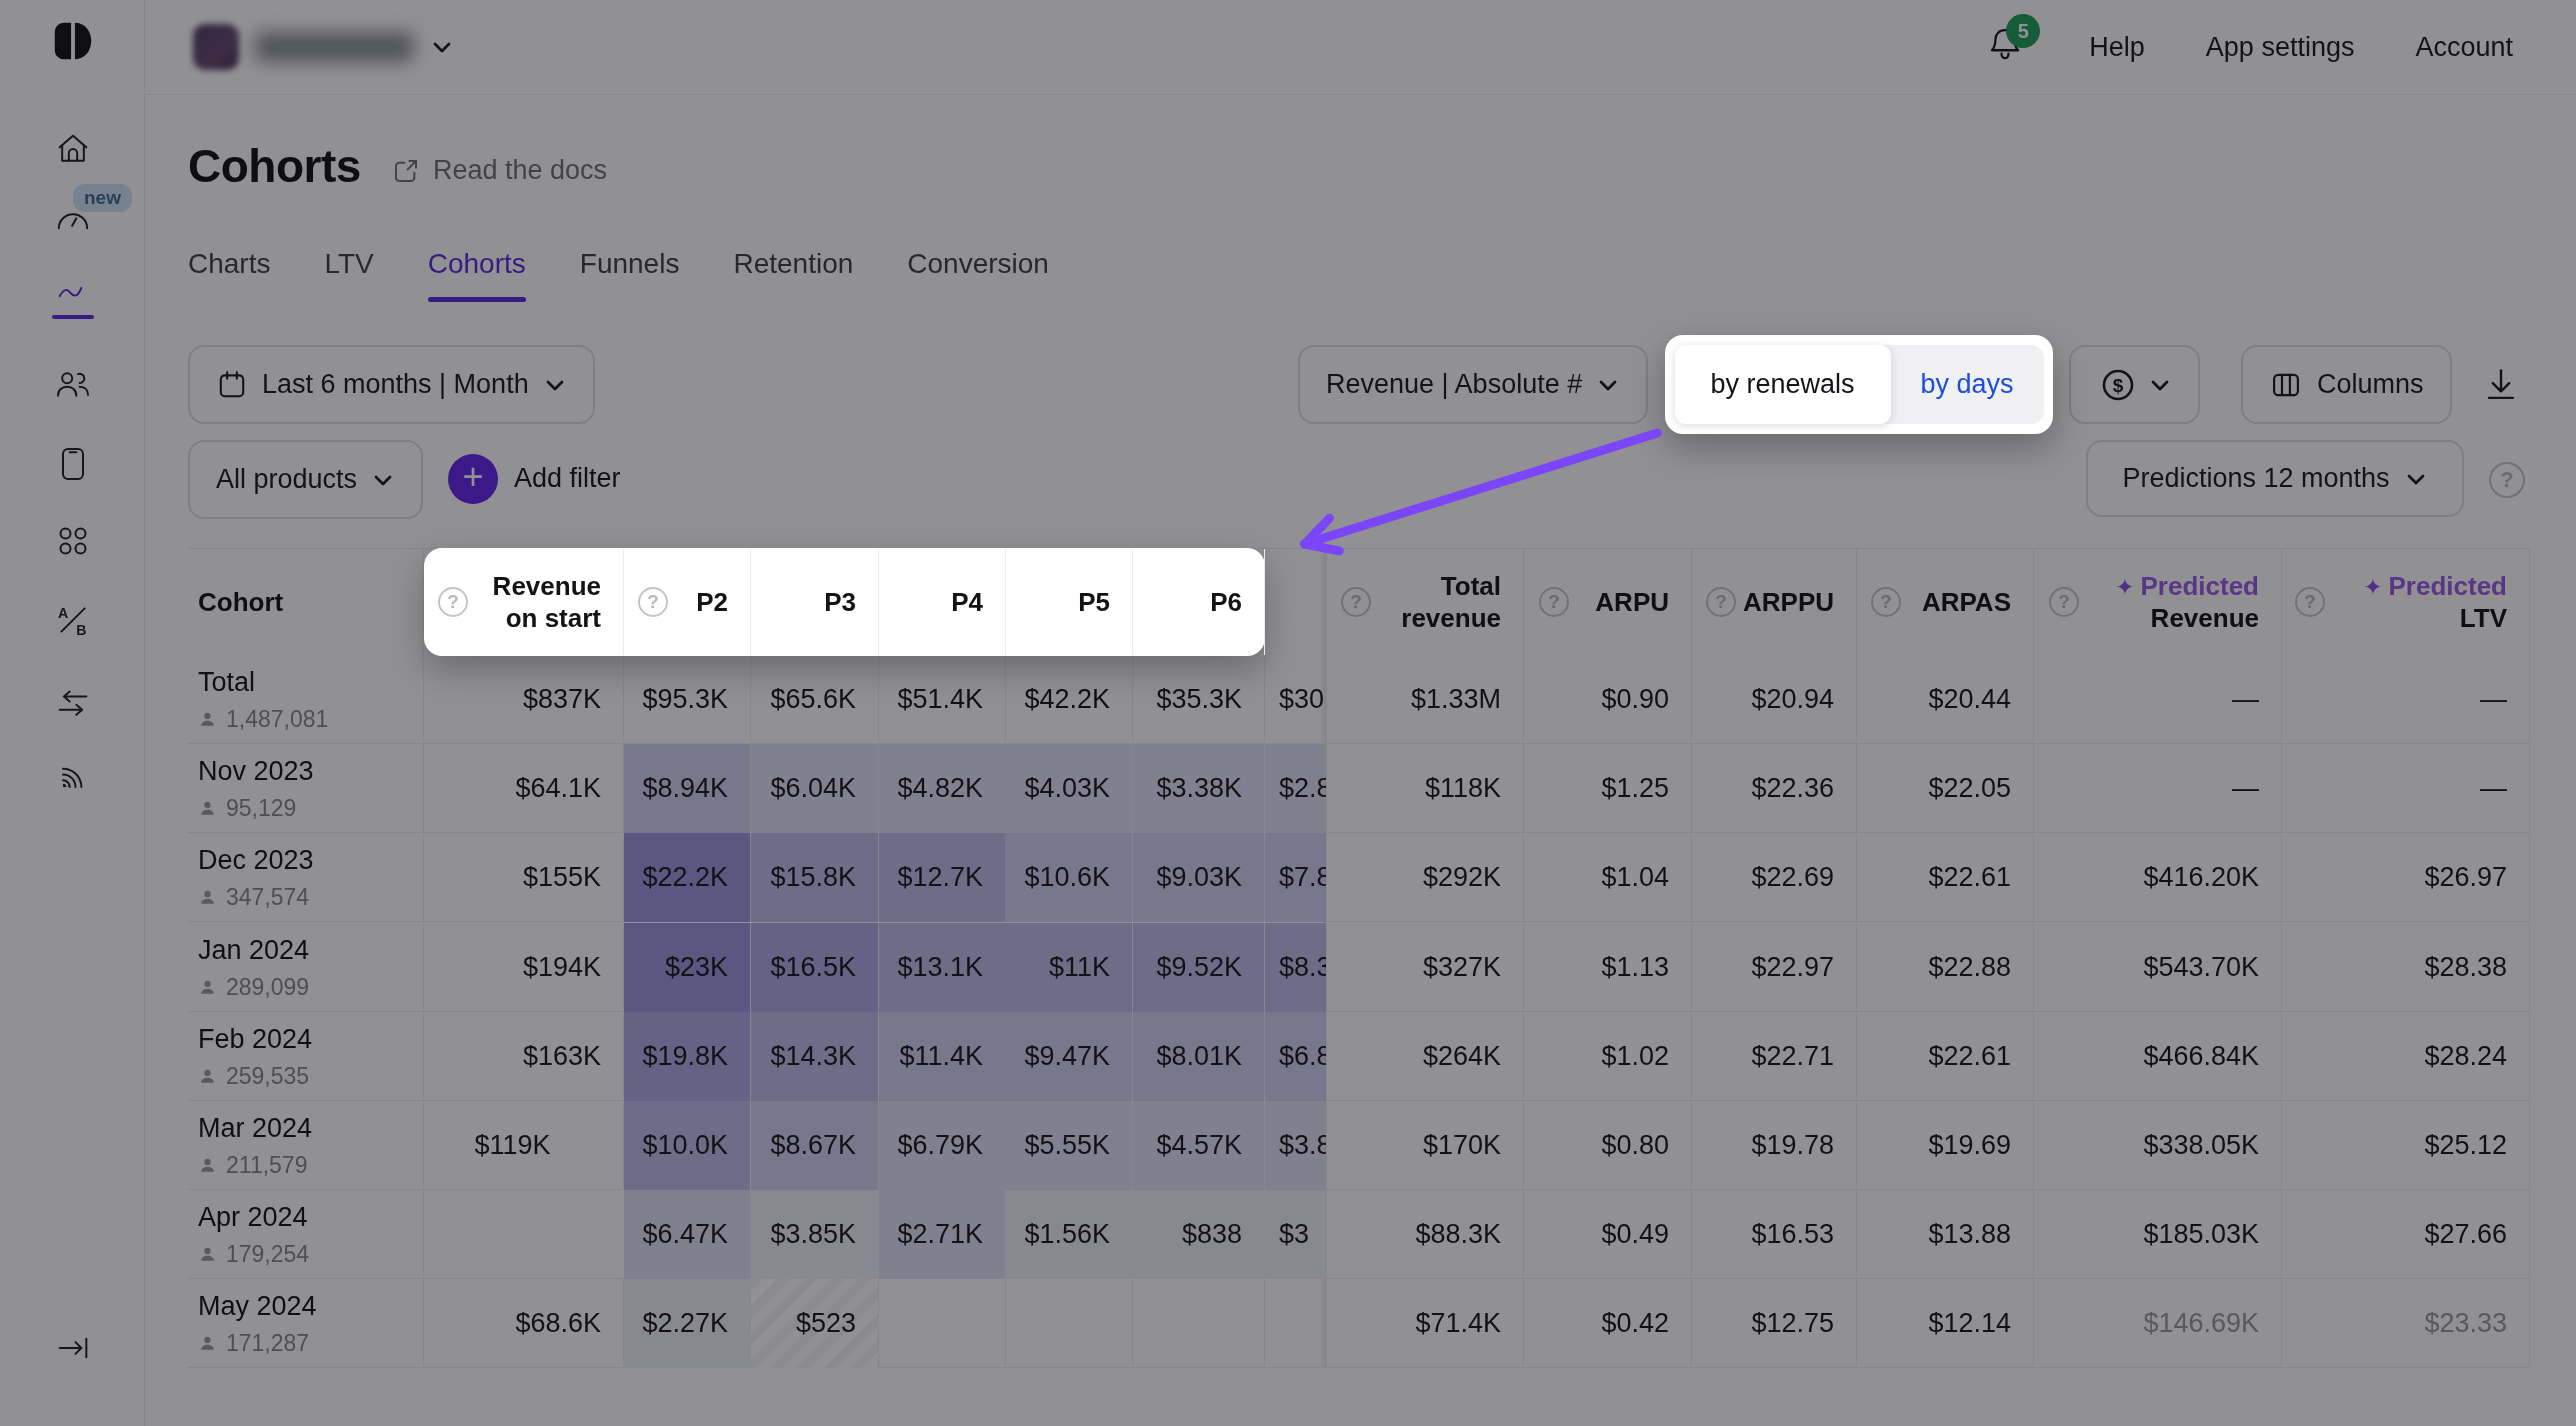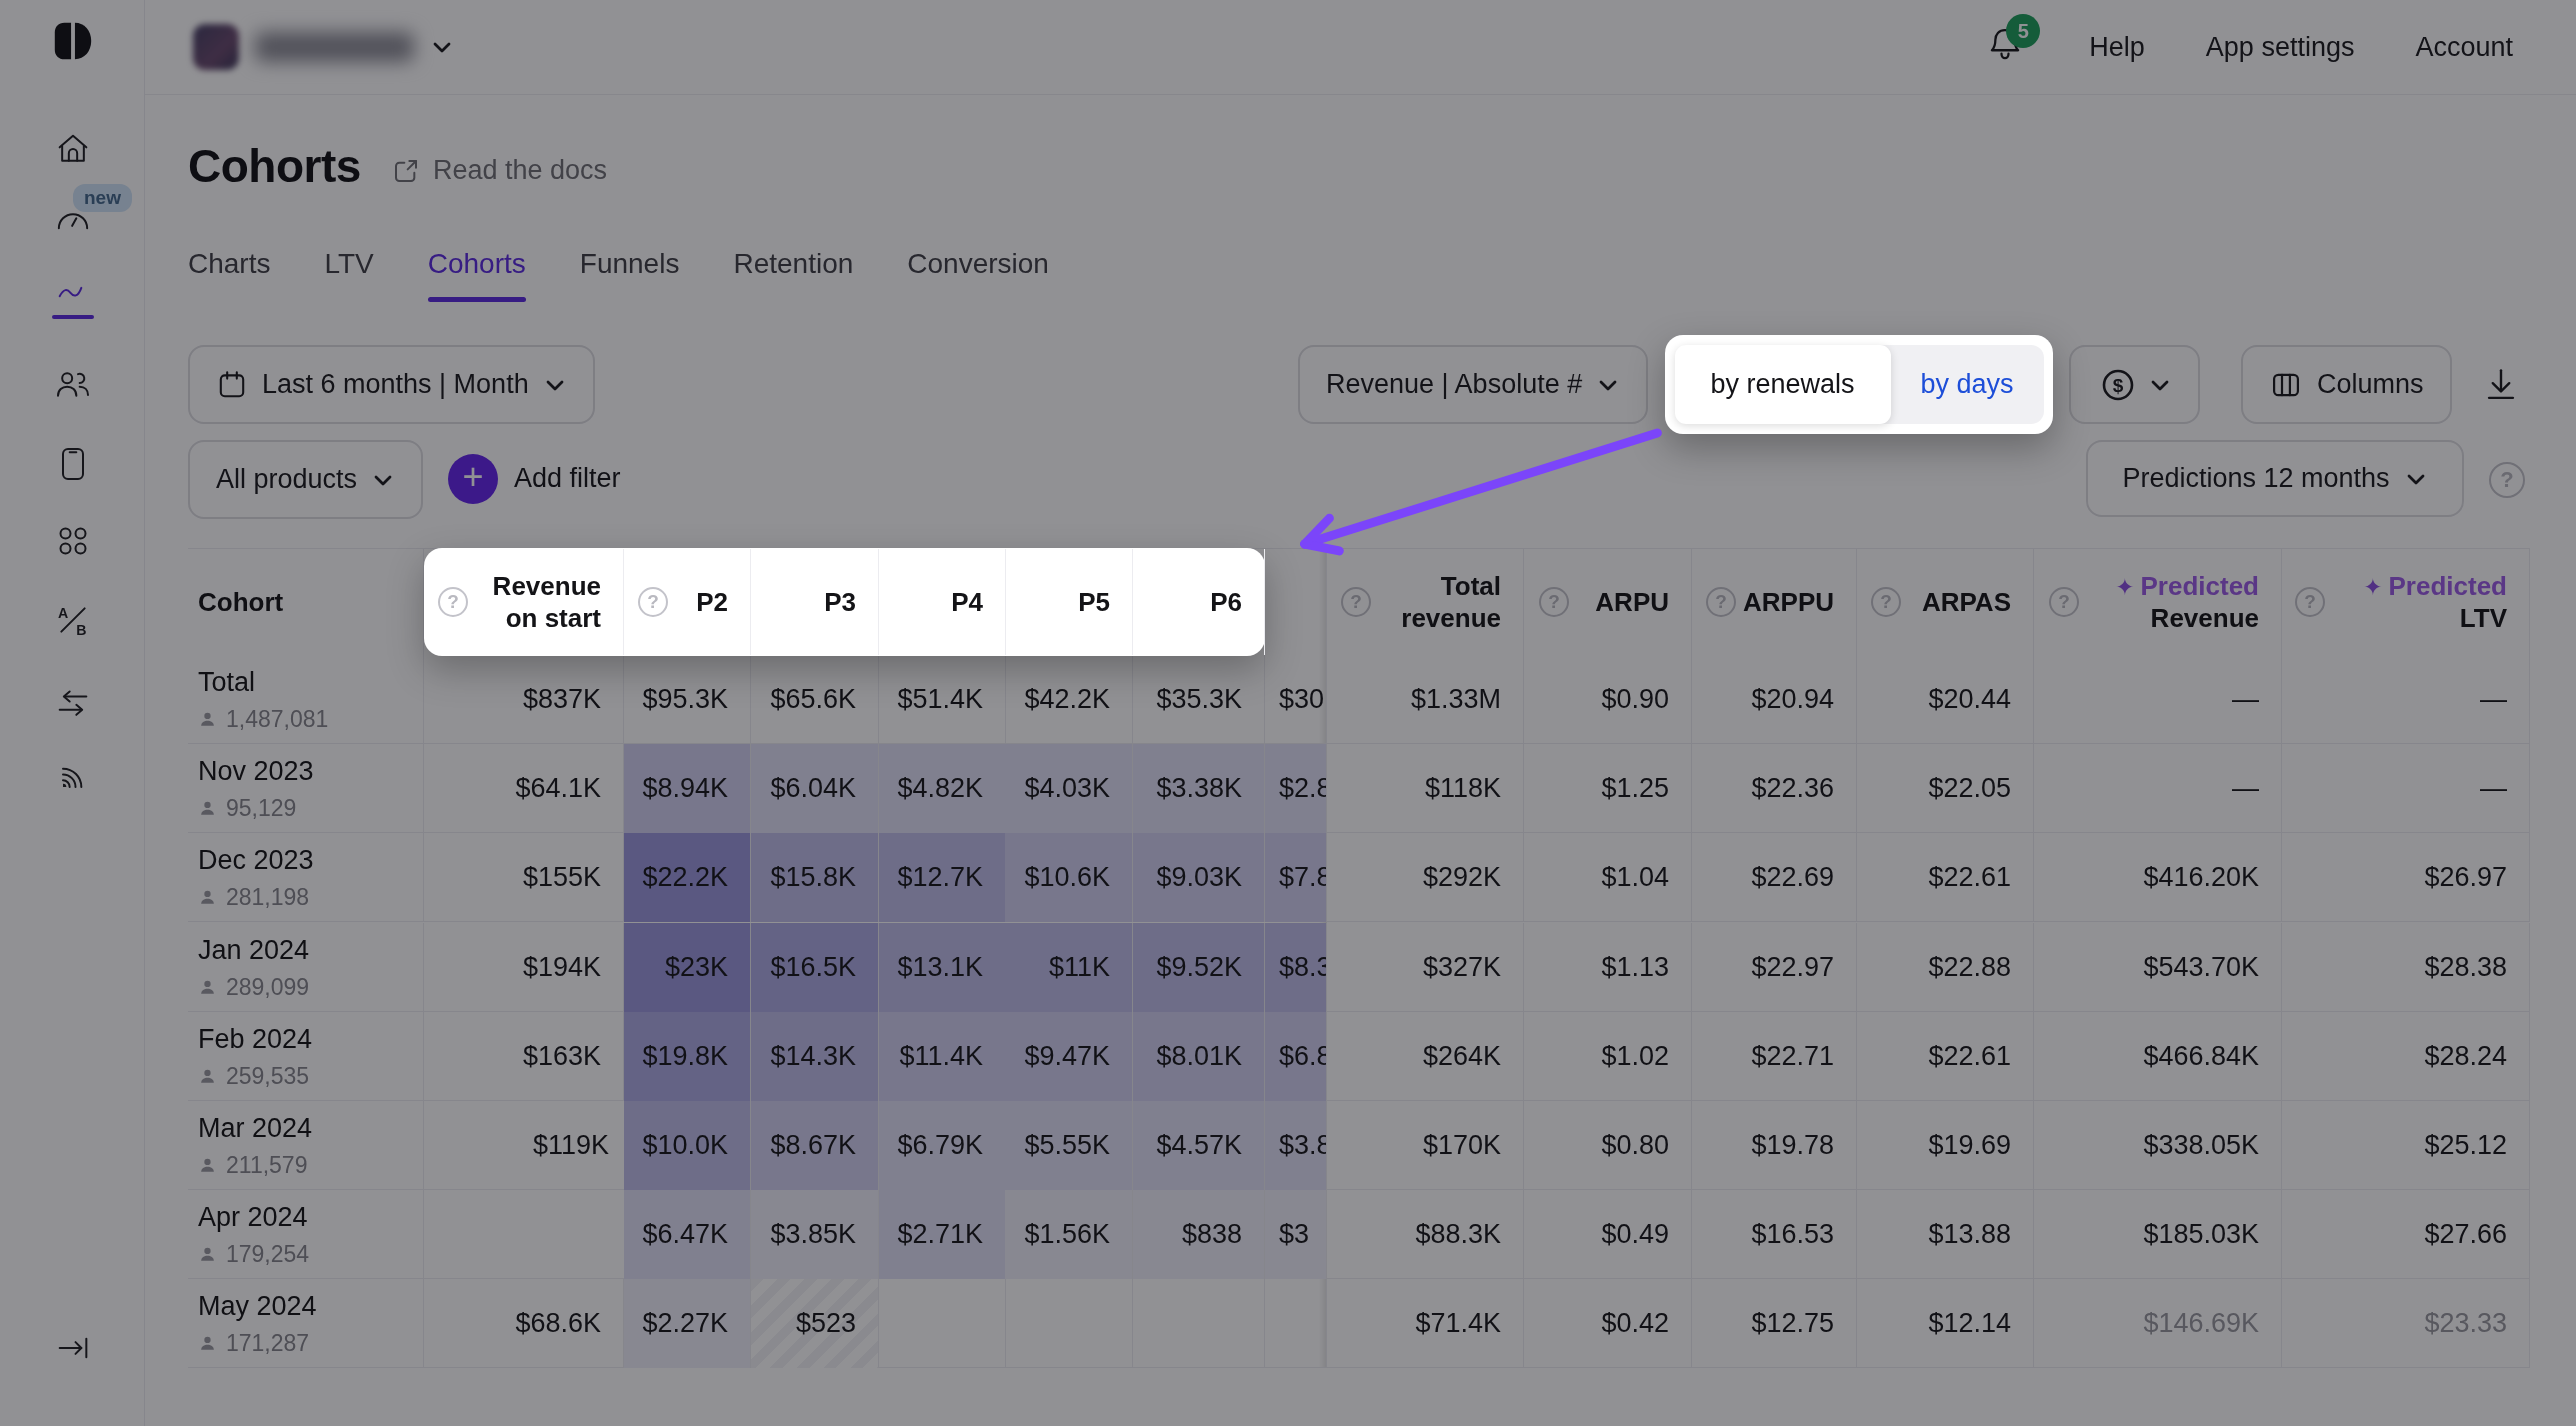--- a/index.html
+++ b/index.html
@@ -455,21 +455,21 @@
       <div class="td val" style="left: 2093px; width: 249px;">—</div>
     </div>
     <div class="tr" style="top: 284px;">
       <div class="td cohort" style="left: 0px; width: 236px;">
         <div class="cname">Dec 2023</div>
         <div class="cusers">
           <svg class="uicon" viewBox="0 0 24 24">
             <circle cx="12" cy="7.5" r="4"></circle>
             <path d="M4 20c0-4.5 4-6.5 8-6.5s8 2 8 6.5z"></path>
           </svg>
-          <span>281,198</span>
+          <span>347,574</span>
         </div>
       </div>
       <div class="td val" style="left: 236px; width: 200px;">$155K</div>
       <div class="td val" style="left: 436px; width: 127px; background: rgb(155, 152, 220);">$22.2K</div>
       <div class="td val" style="left: 563px; width: 128px; background: rgb(191, 189, 234);">$15.8K</div>
       <div class="td val" style="left: 691px; width: 127px; background: rgb(191, 189, 234);">$12.7K</div>
       <div class="td val" style="left: 817px; width: 128px; background: rgb(209, 208, 240);">$10.6K</div>
       <div class="td val" style="left: 945px; width: 132px; background: rgb(209, 208, 240);">$9.03K</div>
       <div class="td val clip" style="left: 1077px; width: 62px; background: rgb(209, 208, 240);">$7.8</div>
       <div class="td val" style="left: 1139px; width: 197px;">$292K</div>
@@ -533,21 +533,21 @@
       <div class="td cohort" style="left: 0px; width: 236px;">
         <div class="cname">Mar 2024</div>
         <div class="cusers">
           <svg class="uicon" viewBox="0 0 24 24">
             <circle cx="12" cy="7.5" r="4"></circle>
             <path d="M4 20c0-4.5 4-6.5 8-6.5s8 2 8 6.5z"></path>
           </svg>
           <span>211,579</span>
         </div>
       </div>
-      <div class="td val" style="left: 244px; width: 200px;">$119K</div>
+      <div class="td val" style="left: 236px; width: 200px; text-align: center;">$119K</div>
       <div class="td val" style="left: 436px; width: 127px; background: rgb(191, 189, 234);">$10.0K</div>
       <div class="td val" style="left: 563px; width: 128px; background: rgb(209, 208, 240);">$8.67K</div>
       <div class="td val" style="left: 691px; width: 127px; background: rgb(225, 224, 246);">$6.79K</div>
       <div class="td val" style="left: 817px; width: 128px; background: rgb(225, 224, 246);">$5.55K</div>
       <div class="td val" style="left: 945px; width: 132px; background: rgb(225, 224, 246);">$4.57K</div>
       <div class="td val clip" style="left: 1077px; width: 62px; background: rgb(225, 224, 246);">$3.8</div>
       <div class="td val" style="left: 1139px; width: 197px;">$170K</div>
       <div class="td val" style="left: 1337px; width: 167px;">$0.80</div>
       <div class="td val" style="left: 1504px; width: 165px; text-align: right;">$19.78</div>
       <div class="td val" style="left: 1669px; width: 177px;">$19.69</div>

